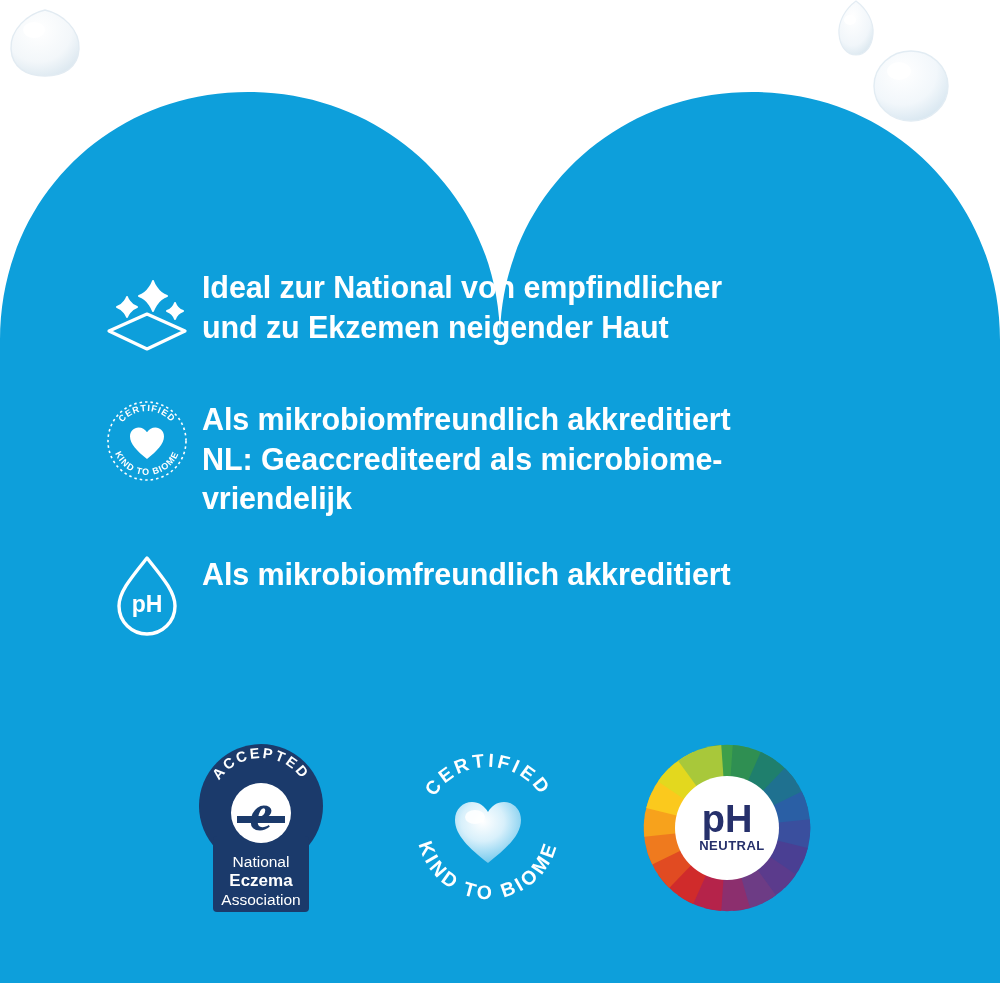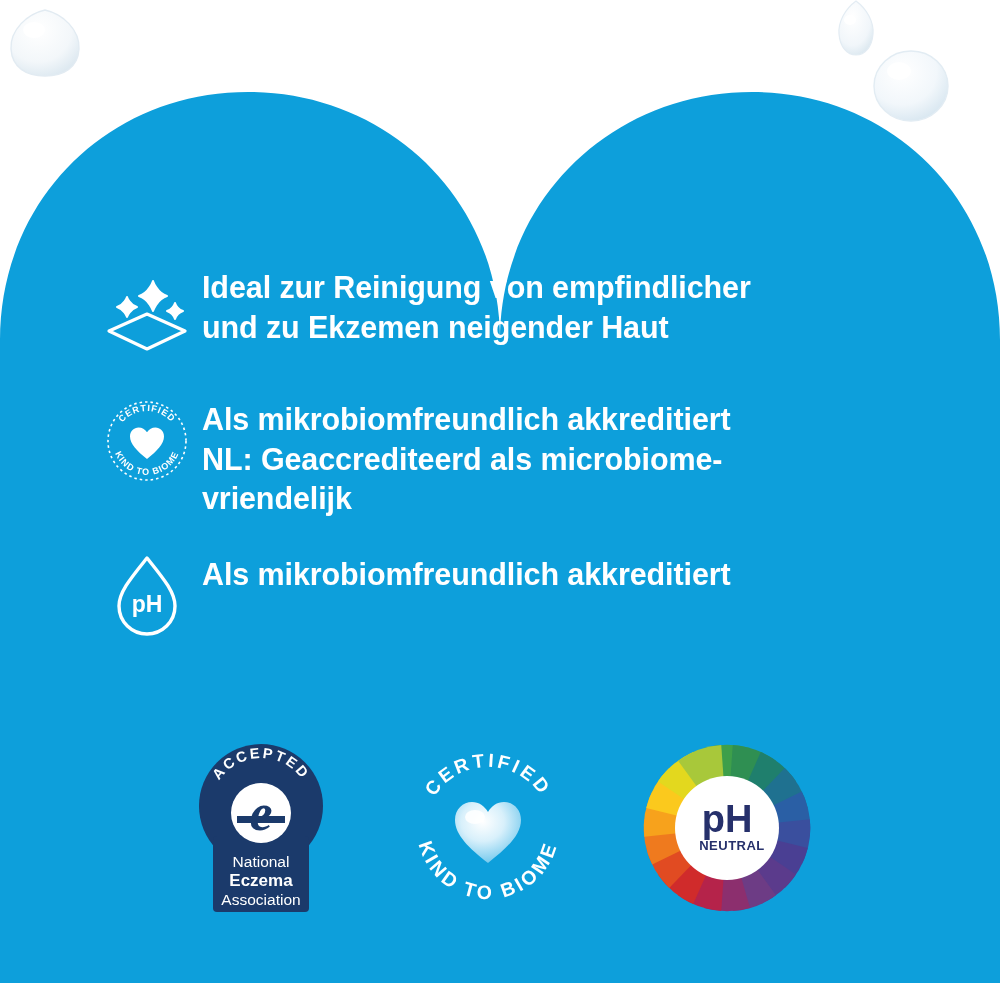--- a/index.html
+++ b/index.html
@@ -160,21 +160,21 @@
       <div class="feature-icon">
         <svg viewBox="0 0 100 100" width="100" height="100" aria-hidden="true">
           <g fill="none" stroke="#ffffff" stroke-width="3.2" stroke-linejoin="round" stroke-linecap="round">
             <path d="M12,72 L50,55 L88,72 L50,90 Z"></path>
             <path d="M30,38 C30,38 33,46 40,48 C33,50 30,58 30,58 C30,58 27,50 20,48 C27,46 30,38 30,38 Z" fill="#ffffff" stroke-width="2"></path>
             <path d="M56,22 C56,22 60,34 70,37 C60,40 56,52 56,52 C56,52 52,40 42,37 C52,34 56,22 56,22 Z" fill="#ffffff" stroke-width="2"></path>
             <path d="M78,44 C78,44 80,50 86,52 C80,54 78,60 78,60 C78,60 76,54 70,52 C76,50 78,44 78,44 Z" fill="#ffffff" stroke-width="2"></path>
           </g>
         </svg>
       </div>
-      <div class="feature-text">Ideal zur Reinigung von empfindlicher
+      <div class="feature-text">Ideal zur National von empfindlicher
 und zu Ekzemen neigender Haut</div>
     </div>
 
     <div class="feature-row row-2">
       <div class="feature-icon">
         <svg viewBox="0 0 100 100" width="100" height="100" aria-hidden="true">
           <circle cx="50" cy="50" r="39" fill="none" stroke="#ffffff" stroke-width="1.6" stroke-dasharray="2.5 3"></circle>
           <path d="M50,68 C40,60 33,53 33,45.5 C33,40 37,36.5 41.6,36.5 C45,36.5 48,38.4 50,41.3 C52,38.4 55,36.5 58.4,36.5 C63,36.5 67,40 67,45.5 C67,53 60,60 50,68 Z" fill="#ffffff"></path>
           <path id="ktbTopSm" d="M18,52 A32,32 0 0,1 82,52" fill="none"></path>
           <path id="ktbBotSm" d="M16,50 A34,34 0 0,0 84,50" fill="none"></path>

